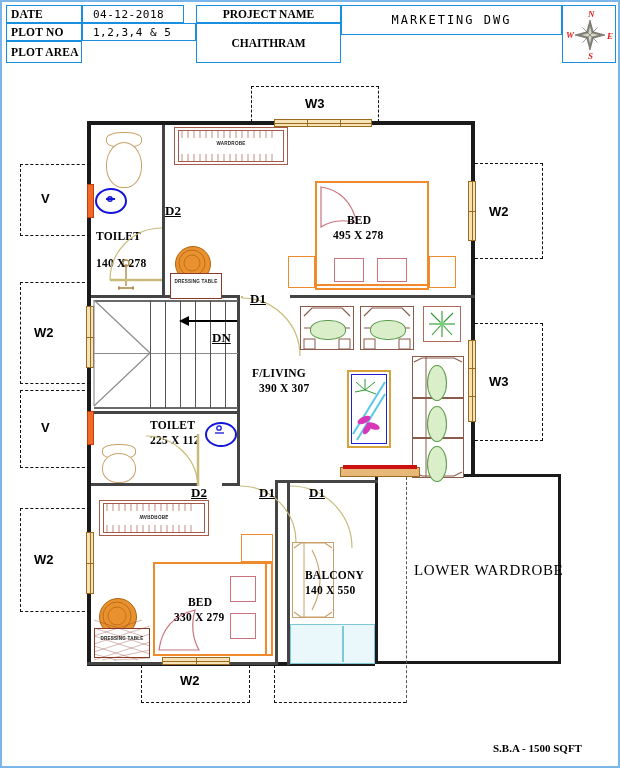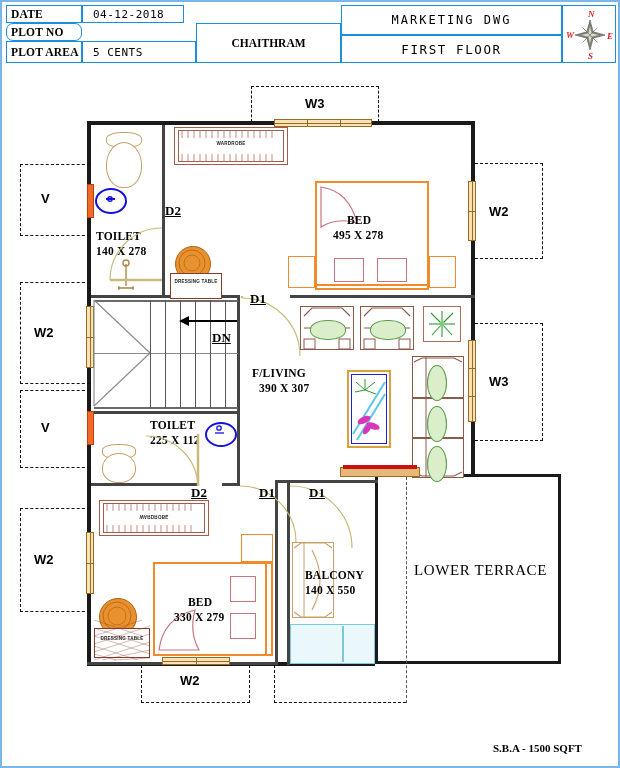--- a/index.html
+++ b/index.html
@@ -66,28 +66,28 @@
            color:#222;text-align:center;line-height:1.25;letter-spacing:.2px;}
 </style>
 </head>
 <body>
 
 <div id="page">
 
   <div id="titleblock">
     <div class="tb tb-lbl" style="left:0;top:0;width:76px;height:18px;">DATE</div>
     <div class="tb tb-val" style="left:76px;top:0;width:102px;height:18px;">04-12-2018</div>
-    <div class="tb tb-lbl" style="left:0;top:18px;width:76px;height:18px;border-radius:7px;">PLOT NO</div>
+    <div class="tb tb-lbl" style="left:0;top:18px;width:76px;height:18px;">PLOT NO</div>
+    <div class="tb tb-val" style="left:76px;top:18px;width:114px;height:18px;">1,2,3,4 &amp; 5</div>
     <div class="tb tb-lbl" style="left:0;top:36px;width:76px;height:22px;">PLOT AREA</div>
-    <div class="tb tb-val" style="left:76px;top:36px;width:114px;height:22px;">5 CENTS</div>
-
+
+    <div class="tb tb-ctr" style="left:190px;top:0;width:145px;height:18px;">PROJECT NAME</div>
     <div class="tb tb-ctr" style="left:190px;top:18px;width:145px;height:40px;">CHAITHRAM</div>
 
     <div class="tb tb-big" style="left:335px;top:0;width:221px;height:30px;">MARKETING DWG</div>
-    <div class="tb tb-mid" style="left:335px;top:30px;width:221px;height:28px;">FIRST FLOOR</div>
   </div>
 
   <div id="compass">
     <svg width="54" height="58" viewBox="0 0 54 58">
       <g transform="translate(27,29)">
         <polygon points="0,-15 3.2,-3.2 15,0 3.2,3.2 0,15 -3.2,3.2 -15,0 -3.2,-3.2" fill="#8a8a7a" stroke="#555" stroke-width="0.6"></polygon>
         <polygon points="0,-10 2,-2 10,0 2,2 0,10 -2,2 -10,0 -2,-2" fill="#d8d8c8" stroke="#666" stroke-width="0.5"></polygon>
         <polygon points="7.5,-7.5 1.8,-1.8 -7.5,7.5 -1.8,1.8" fill="#9a9a88" stroke="#666" stroke-width="0.4"></polygon>
         <polygon points="-7.5,-7.5 -1.8,-1.8 7.5,7.5 1.8,1.8" fill="#9a9a88" stroke="#666" stroke-width="0.4"></polygon>
       </g>
@@ -183,21 +183,21 @@
       <circle cx="8" cy="11" r="2.2" fill="none" stroke="#1414d8" stroke-width="1.4"></circle>
     </svg>
     <svg width="30" height="36" style="left:112px;top:192px;">
       <line x1="12" y1="4" x2="12" y2="26" stroke="#b08a4a" stroke-width="1.4"></line>
       <circle cx="12" cy="3" r="3" fill="none" stroke="#b08a4a" stroke-width="1.4"></circle>
       <line x1="4" y1="28" x2="20" y2="28" stroke="#b08a4a" stroke-width="1.6"></line>
       <line x1="5" y1="26" x2="5" y2="30" stroke="#b08a4a" stroke-width="1.2"></line>
       <line x1="19" y1="26" x2="19" y2="30" stroke="#b08a4a" stroke-width="1.2"></line>
     </svg>
     <span class="lbl rname" style="left:94px;top:162px;">TOILET</span>
-    <span class="lbl rdim" style="left:94px;top:177px;">140 X 278</span>
+    <span class="lbl rdim" style="left:94px;top:189px;">140 X 278</span>
 
     <svg width="70" height="70" style="left:160px;top:160px;">
       <path class="sw" d="M 0 0 A 52 52 0 0 0 -52 52"></path>
       <line x1="-52" y1="52" x2="0" y2="52" stroke="#c9bb7a" stroke-width="2.5"></line>
     </svg>
     <span class="lbl dlbl" style="left:163px;top:135px;">D2</span>
 
     <div class="wdrobe" style="left:172px;top:59px;width:114px;height:38px;"></div>
     <div class="wdrobe" style="left:176px;top:62px;width:106px;height:32px;border-width:1px;"></div>
     <svg width="114" height="38" style="left:172px;top:59px;">
@@ -459,19 +459,19 @@
       <path d="M 2 6 L 9 1 L 33 1 L 40 6" fill="none" stroke="#c9a06a" stroke-width="1.2"></path>
       <path d="M 2 70 L 9 75 L 33 75 L 40 70" fill="none" stroke="#c9a06a" stroke-width="1.2"></path>
       <line x1="12" y1="0" x2="12" y2="76" stroke="#c9a06a" stroke-width="1"></line>
       <path d="M 20 8 Q 36 38 20 68" fill="none" stroke="#c9a06a" stroke-width="1.1"></path>
     </svg>
     <span class="lbl rname" style="left:303px;top:501px;">BALCONY</span>
     <span class="lbl rdim" style="left:303px;top:516px;">140 X 550</span>
     <div class="bcrail" style="left:288px;top:556px;width:85px;height:40px;"></div>
     <div class="thin" style="left:340px;top:558px;width:2px;height:36px;background:#7ec8dc;"></div>
 
-    <span class="lbl big" style="left:412px;top:494px;">LOWER TERRACE</span>
+    <span class="lbl big" style="left:412px;top:494px;">LOWER WARDROBE</span>
 
   </div>
 
   <span class="lbl sba" style="position:absolute;left:491px;top:740px;">S.B.A - 1500 SQFT</span>
 
 </div>
 
 </body></html>

